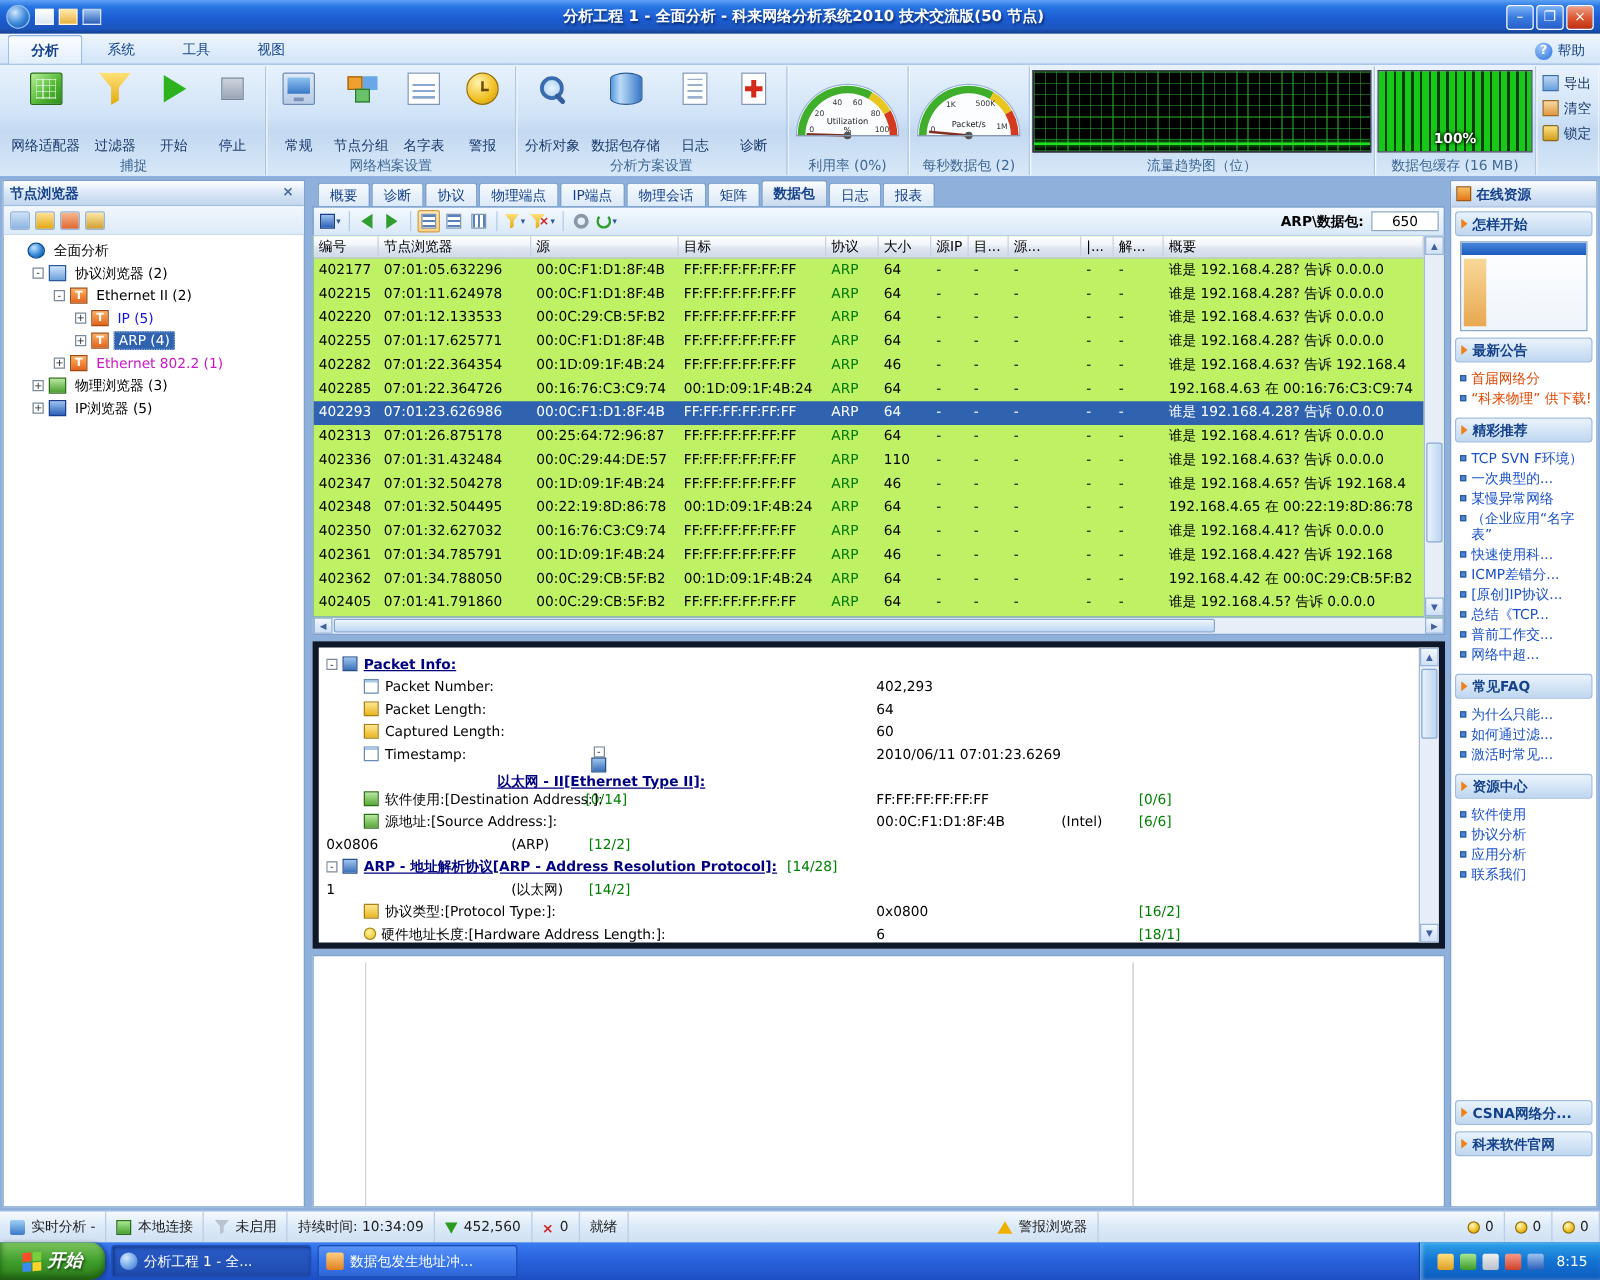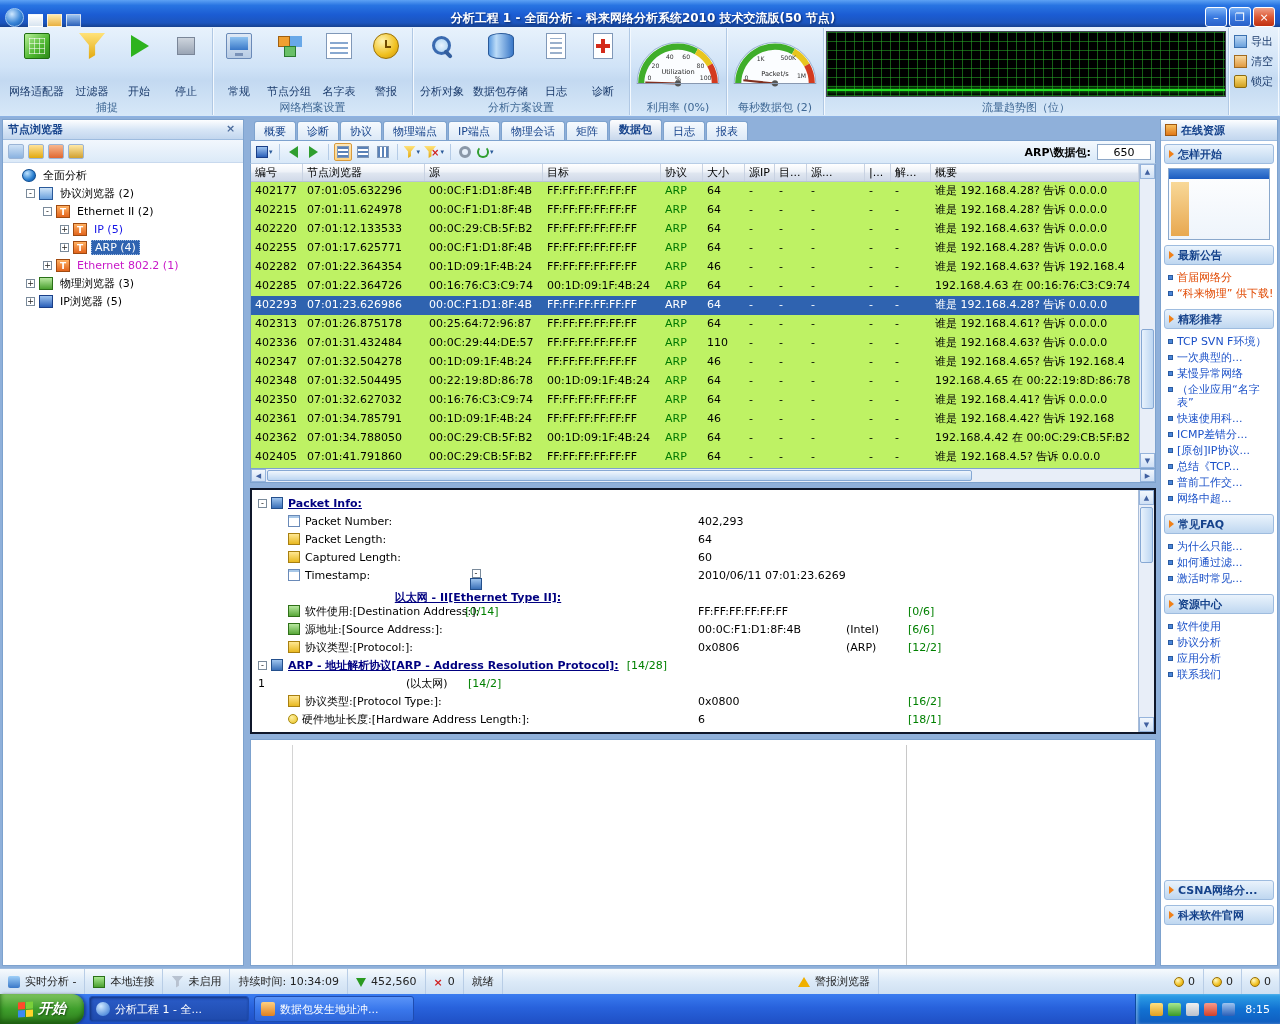--- a/index.html
+++ b/index.html
@@ -1,21 +1,21 @@
 <!DOCTYPE html>
 <html><head>
 <meta charset="utf-8">
 <style>
 *{margin:0;padding:0;box-sizing:border-box}
 html,body{width:1280px;height:1024px;overflow:hidden}
 body{font-family:"DejaVu Sans","Liberation Sans",sans-serif;font-size:11px;color:#000;background:#7ba2d8}
 .window{display:flex;flex-direction:column;width:100%;height:100%}
 
 
-.titlebar{height:27px;flex:none;display:flex;align-items:flex-end;padding:0 5px;gap:4px;
+.titlebar{height:27px;flex:none;display:flex;align-items:center;padding:0 5px;gap:4px;
  background:linear-gradient(180deg,#5da2f4,#2874e2 20%,#1b5cd3 55%,#1c55bd 85%,#16418f)}
 .app-icon{width:19px;height:19px;border-radius:50%;background:radial-gradient(circle at 35% 30%,#cfe8ff,#3a86d8 55%,#0c4fa8);border:1px solid #9cc6f0;flex:none}
 .tb-ico{width:15px;height:13px;flex:none;border:1px solid rgba(255,255,255,.7)}
 .tb-ico.new{background:linear-gradient(#fff,#d8e4f0)}
 .tb-ico.open{background:linear-gradient(#ffe9a8,#e8b040)}
 .tb-ico.save{background:linear-gradient(#9ec4f0,#2a5fb8)}
 .title-text{flex:1;text-align:center;color:#fff;font-weight:bold;font-size:12px;text-shadow:1px 1px 2px #0a2a6a;overflow:hidden;white-space:nowrap}
 .win-btns{display:flex;gap:2px;flex:none}
 .win-btn{width:22px;height:20px;border:1px solid #fff;border-radius:3px;display:flex;align-items:center;justify-content:center;color:#fff;font-size:11px;background:linear-gradient(#7ab2f8,#3a7ae0 50%,#2860c8)}
 .win-btn.close{background:linear-gradient(#f0a088,#dd5a36 50%,#c03010)}
@@ -142,21 +142,21 @@
 .sbtn{height:15px;flex:none;background:linear-gradient(#f2f7fd,#cfe0f5);border:1px solid #96b4dc;color:#4060a0;font-size:7px;display:flex;align-items:center;justify-content:center}
 .sbtn.bottom{margin-top:auto}
 .vthumb{margin:150px 1px 0;height:80px;background:linear-gradient(90deg,#e8f2fc,#bcd6f2);border:1px solid #86a8d4;border-radius:2px}
 .vthumb.short{margin-top:2px;height:56px}
 .hsb{height:14px;flex:none;border:1px solid #7da2ce;border-top:none;background:#e8eef8;display:flex;align-items:center}
 .hbtn{width:15px;height:13px;background:linear-gradient(#f2f7fd,#cfe0f5);border:1px solid #96b4dc;color:#4060a0;font-size:7px;display:flex;align-items:center;justify-content:center;flex:none}
 .hbtn.right{margin-left:auto}
 .hthumb{width:78%;height:11px;margin-left:1px;background:linear-gradient(#f0f6fd,#bcd6f2);border:1px solid #86a8d4;border-radius:2px}
 .vsplit{height:5px;flex:none}
 
-.detail{height:246px;flex:none;border:2px solid #0f172a;background:#fff;position:relative;padding:4px 16px 0 6px;overflow:hidden}
+.detail{height:246px;flex:none;border:5px solid #0f172a;background:#fff;position:relative;padding:4px 16px 0 6px;overflow:hidden}
 .d-row{display:flex;height:18px;align-items:center;white-space:nowrap}
 .d-first{width:440px;flex:none;display:flex;align-items:center;overflow:hidden}
 .d-val{width:148px;flex:none;overflow:hidden}
 .d-extra{width:62px;flex:none;overflow:hidden}
 .d-brk{flex:1;color:#008000;overflow:hidden}
 .d-lbrk{color:#008000;margin-left:8px}
 .d-row.section .d-label{color:#000080;font-weight:bold;text-decoration:underline}
 .dico{width:12px;height:12px;margin-right:5px;flex:none}
 .dico.section{background:linear-gradient(#9ec4ee,#3a70b8);border:1px solid #24508c}
 .dico.page{background:#fff;border:1px solid #6a8ab8;box-shadow:inset 0 2px 0 #a8c8e8}
@@ -230,20 +230,33 @@
     <span class="tb-ico open"></span>
     <span class="tb-ico save"></span>
     <span class="title-text">分析工程 1 - 全面分析 - 科来网络分析系统2010 技术交流版(50 节点)</span>
     <span class="win-btns">
       <span class="win-btn">–</span>
       <span class="win-btn">❐</span>
       <span class="win-btn close">×</span>
     </span>
   </div>
 
+  <div class="menubar">
+    <div class="mtabs">
+
+    <div class="mtab active"><span>分析</span></div>
+        <div class="mtab"><span>系统</span></div>
+        <div class="mtab"><span>工具</span></div>
+        <div class="mtab"><span>视图</span></div>
+      </div>
+    <div class="help">
+      <span class="help-ico">?</span>
+      <span>帮助</span>
+    </div>
+  </div>
 
   <div class="ribbon">
     <div class="rgroup">
       <div class="rbtns">
 
       <div class="rbtn">
             <span class="ic adapter"></span>
             <span class="lbl">网络适配器</span>
           </div>
           <div class="rbtn">
@@ -353,20 +366,28 @@
 
     <div class="rgroup trendgroup">
       <div class="gaugewrap">
         <div class="trendbox">
           <div class="trendline"></div>
         </div>
       </div>
       <div class="rglabel">流量趋势图（位）</div>
     </div>
 
+    <div class="rgroup">
+      <div class="gaugewrap">
+        <div class="bufbox">
+          <div class="bufval">100%</div>
+        </div>
+      </div>
+      <div class="rglabel">数据包缓存 (16 MB)</div>
+    </div>
 
     <div class="rgroup rside">
 
     <div class="rside-btn">
           <span class="sic export"></span>
           <span>导出</span>
         </div>
         <div class="rside-btn">
           <span class="sic clear"></span>
           <span>清空</span>
@@ -831,26 +852,20 @@
                 <span class="texp none"></span>
                 <span class="dico chip"></span>
                 <span class="d-label">源地址:[Source Address:]:</span>
                 <span class="d-lbrk"></span>
               </span>
               <span class="d-val">00:0C:F1:D1:8F:4B</span>
               <span class="d-extra">(Intel)</span>
               <span class="d-brk">[6/6]</span>
             </div>
             <div class="d-row">
-              <span class="d-first" style="padding-left: 17px;">
-                <span class="texp none"></span>
-                <span class="dico key"></span>
-                <span class="d-label">协议类型:[Protocol:]:</span>
-                <span class="d-lbrk"></span>
-              </span>
               <span class="d-val">0x0806</span>
               <span class="d-extra">(ARP)</span>
               <span class="d-brk">[12/2]</span>
             </div>
             <div class="d-row section">
               <span class="d-first" style="padding-left: 0px;">
                 <span class="texp minus"></span>
                 <span class="dico section"></span>
                 <span class="d-label">ARP - 地址解析协议[ARP - Address Resolution Protocol]:</span>
                 <span class="d-lbrk">[14/28]</span>

